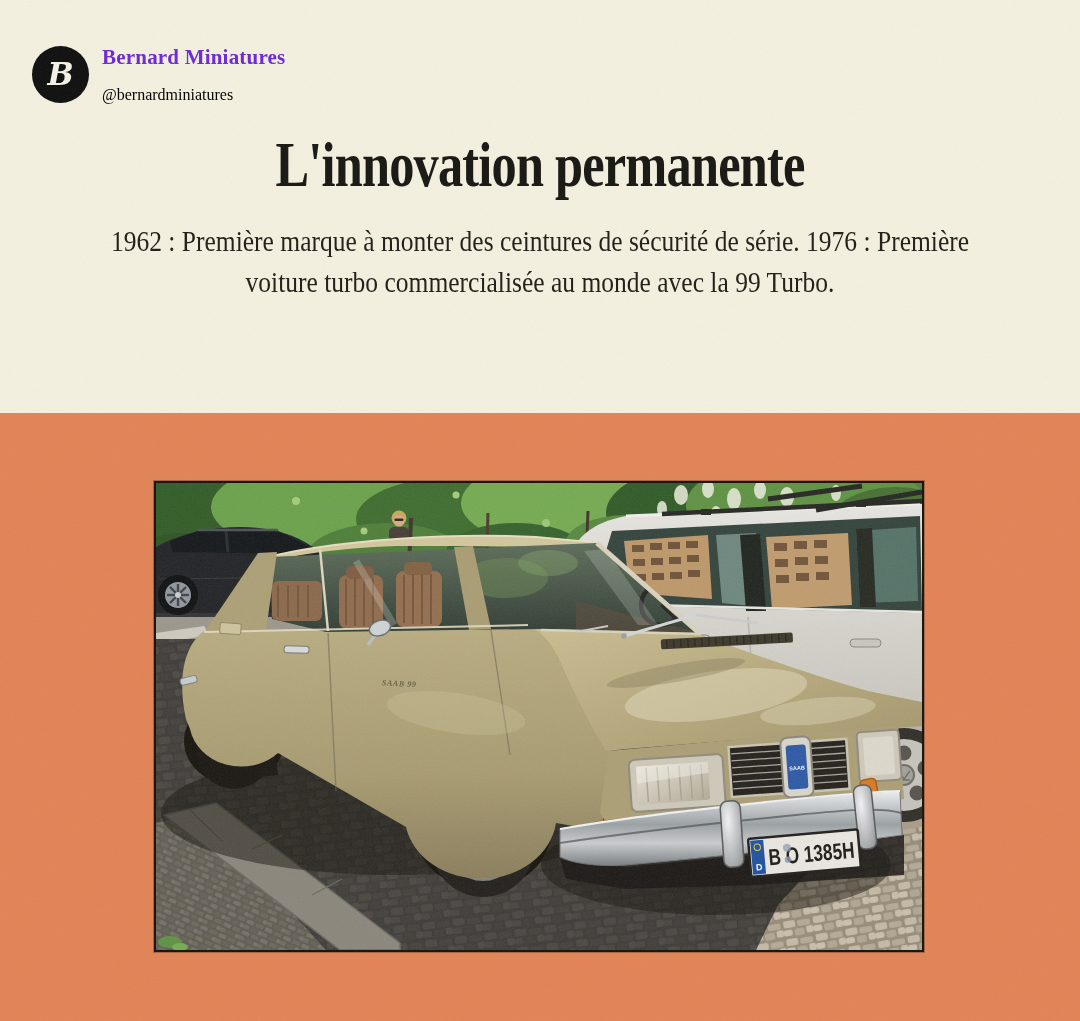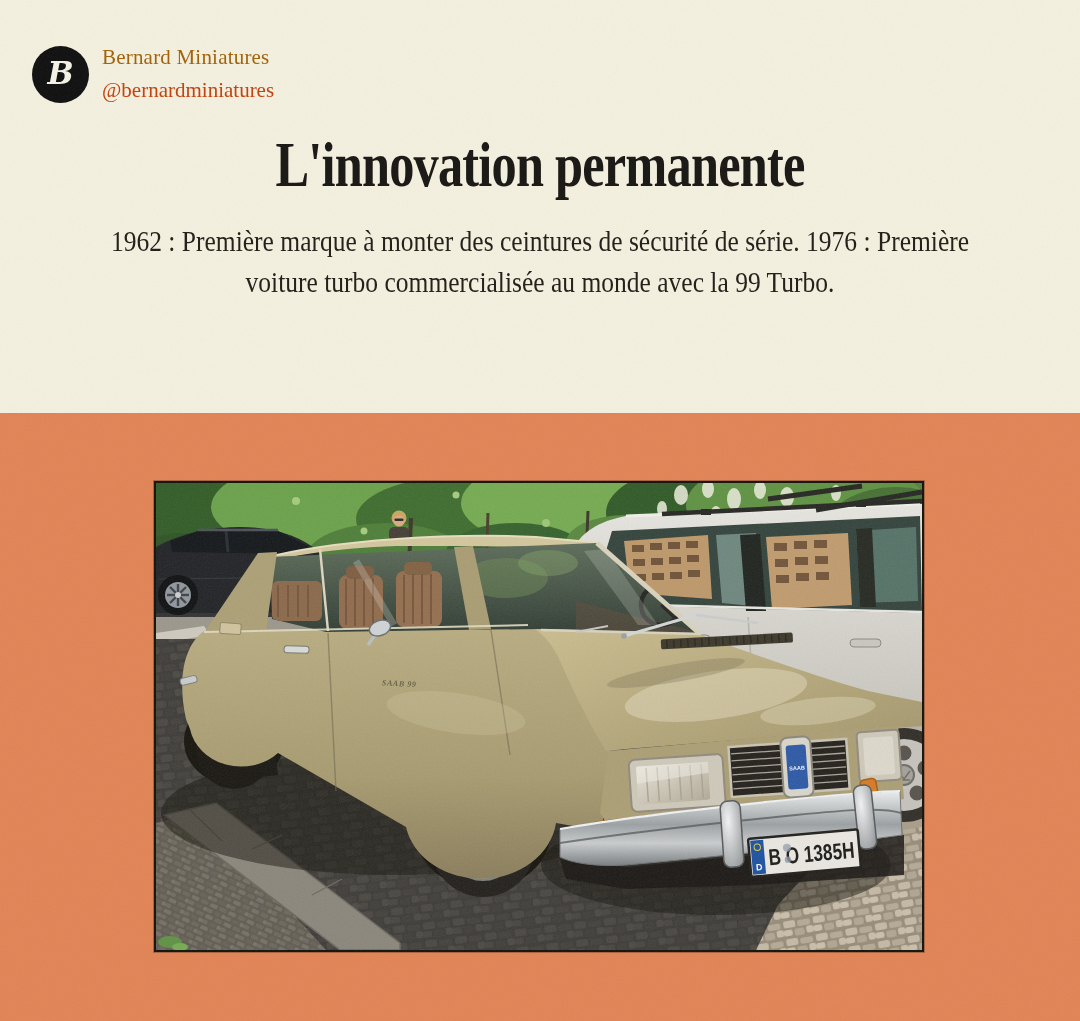--- a/index.html
+++ b/index.html
@@ -3,22 +3,22 @@
 <meta charset="utf-8">
 <style>
   html,body{margin:0;padding:0;background:#2b2b2b;}
   .card{position:relative;width:1080px;height:1021px;overflow:hidden;background:#f4f0df;font-family:"Liberation Serif",serif;}
   .top-section{position:absolute;left:0;top:0;width:1080px;height:413px;background:#f4f0df;}
   .bottom-section{position:absolute;left:0;top:413px;width:1080px;height:608px;background:#e18456;}
   .profile{position:absolute;left:32px;top:45px;display:flex;align-items:center;}
   .avatar{width:57px;height:57px;border-radius:50%;background:#101010;display:flex;align-items:center;justify-content:center;}
   .avatar-letter{font-family:"DejaVu Serif",serif;font-style:italic;font-weight:700;font-size:31px;color:#f5f2e6;transform:translateY(-1px);}
   .profile-text{margin-left:13px;}
-  .profile-name{font-size:21px;font-weight:400;color:#a16207;letter-spacing:.2px;}
-  .profile-handle{font-size:21px;color:#c2410c;margin-top:8px;}
+  .profile-name{font-size:21px;font-weight:700;color:#6d28d9;letter-spacing:.2px;}
+  .profile-handle{font-size:16px;color:#000000;margin-top:16px;}
   .post-title{position:absolute;left:0;top:133px;width:1080px;margin:0;text-align:center;font-size:63px;line-height:64px;font-weight:700;color:#191713;transform:scaleX(.8);transform-origin:50% 50%;letter-spacing:-1px;}
   .post-body{position:absolute;left:0;top:221px;width:1080px;text-align:center;font-size:29px;line-height:41px;color:#211e18;transform:scaleX(.88);transform-origin:50% 50%;}
   .photo-frame{position:absolute;left:154px;top:481px;width:766px;height:467px;border:2px solid #17130d;background:#4c4a44;box-shadow:0 0 0 1px rgba(0,0,0,.25);}
   .photo-frame svg{display:block;}
   .noise-layer{position:absolute;left:0;top:0;pointer-events:none;}
   .svg-plate-text{font:700 23px "Liberation Sans",sans-serif;fill:#1a1815;}
   .svg-plate-d{font:700 9px "Liberation Sans",sans-serif;fill:#fff;}
   .svg-badge-text{font:700 5.5px "Liberation Sans",sans-serif;fill:#e8eef8;}
   .svg-fender-text{font:italic 700 8px "Liberation Serif",serif;fill:#564f38;opacity:.8;}
 </style>

